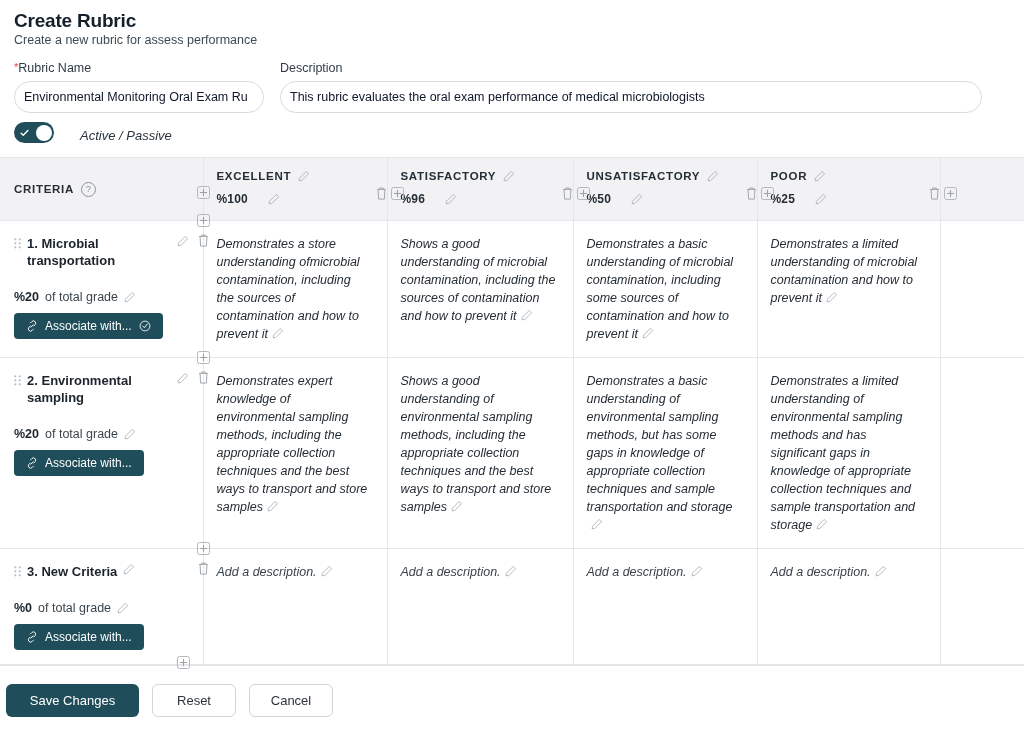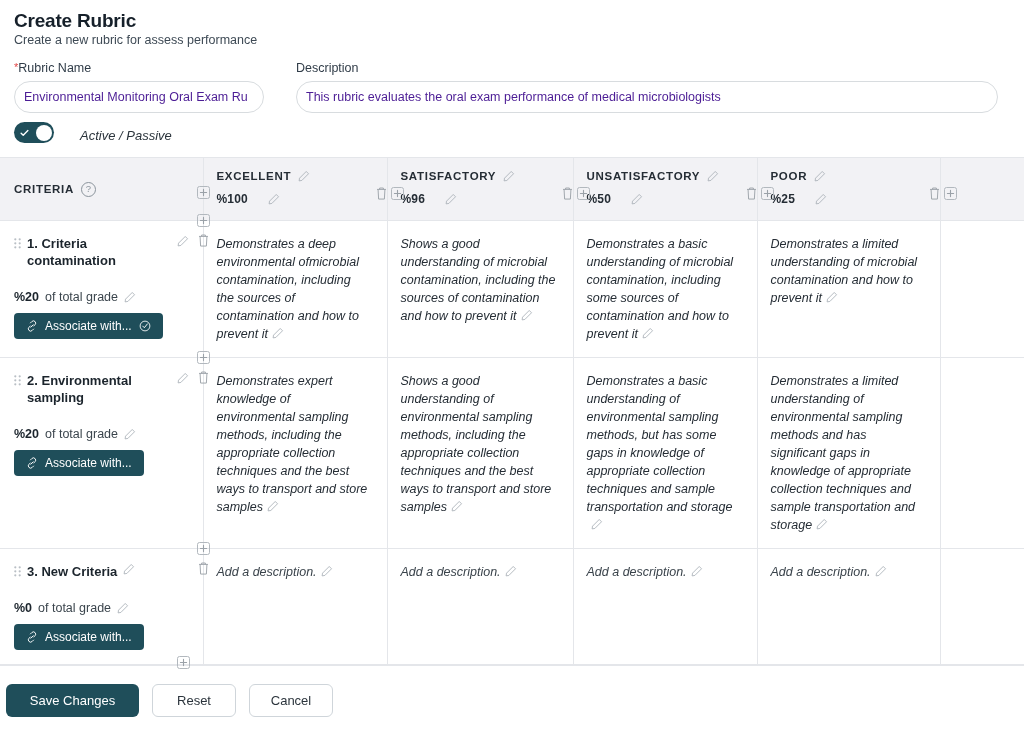--- a/index.html
+++ b/index.html
@@ -26,21 +26,21 @@
   .hdr .sub {
     margin: 0;
     font-size: 12.5px;
     color: #3e4a55;
   }
 
   .form-row {
     display: flex;
     align-items: center;
     padding: 14px 14px 0 14px;
-    gap: 32px;
+    gap: 16px;
   }
   .field-name { width: 250px; }
   .field-desc { width: 702px; }
 
   .field-label {
     font-size: 12.5px;
     color: #303c48;
     margin-bottom: 6px;
     display: block;
     white-space: nowrap;
@@ -48,21 +48,21 @@
   .req-star { color: #e04545; font-size: 11px; vertical-align: top; }
 
   .txt-input {
     width: 100%;
     height: 32px;
     border: 1px solid #d8dcdf;
     border-radius: 16px;
     background: #fff;
     font-family: "Liberation Sans", sans-serif;
     font-size: 12.5px;
-    color: #4c1d95;
+    color: #0f172a;
     padding: 0 9px;
     outline: none;
   }
   .txt-input::placeholder { color: #9aa3ab; }
 
   .toggle-row {
     display: flex;
     align-items: flex-end;
     gap: 26px;
     padding: 9px 14px 0 14px;
@@ -486,21 +486,21 @@
                 <svg class="drag-dots" viewBox="0 0 7 13">
                   <g fill="#b9bfc5">
                       <circle cx="1.3" cy="1.3" r="1.1"></circle>
                       <circle cx="5.7" cy="1.3" r="1.1"></circle>
                       <circle cx="1.3" cy="5.3" r="1.1"></circle>
                       <circle cx="5.7" cy="5.3" r="1.1"></circle>
                       <circle cx="1.3" cy="9.3" r="1.1"></circle>
                       <circle cx="5.7" cy="9.3" r="1.1"></circle>
                     </g>
                 </svg>
-                <span class="name"><span>1.</span> <span>Criteria contamination</span></span>
+                <span class="name"><span>1.</span> <span>Microbial transportation</span></span>
                 <svg class="pencil-ic" viewBox="0 0 14 14">
                     <path d="M9.6 1.7 L12.3 4.4 L4.5 12.2 L1.3 12.7 L1.8 9.5 Z" fill="none" stroke="currentColor" stroke-width="1"></path>
                   </svg>
               </div>
               <div class="crit-grade">
                 <b>%20</b>
                 <span>of total grade</span>
                 <svg class="pencil-ic" viewBox="0 0 14 14">
                     <path d="M9.6 1.7 L12.3 4.4 L4.5 12.2 L1.3 12.7 L1.8 9.5 Z" fill="none" stroke="currentColor" stroke-width="1"></path>
                   </svg>
@@ -522,21 +522,21 @@
                     <path d="M4.5 1.4 v6.2 M1.4 4.5 h6.2" stroke="currentColor" stroke-width="1.1" stroke-linecap="round"></path>
                   </svg>
               </span>
               <svg class="trash-ic" viewBox="0 0 14 16">
                   <path d="M2.2 3.6 h9.6 M5 3.6 v-1.5 h4 v1.5 M3.3 3.6 l0.6 10.4 h6.2 l0.6 -10.4" fill="none" stroke="currentColor" stroke-width="1"></path>
                 </svg>
             </div>
           </td>
           <td>
               <div class="desc-cell">
-                <div class="desc-text"><span>Demonstrates a deep environmental ofmicrobial contamination, including the sources of contamination and how to prevent it</span><svg class="pencil-ic" viewBox="0 0 14 14">
+                <div class="desc-text"><span>Demonstrates a store understanding ofmicrobial contamination, including the sources of contamination and how to prevent it</span><svg class="pencil-ic" viewBox="0 0 14 14">
                     <path d="M9.6 1.7 L12.3 4.4 L4.5 12.2 L1.3 12.7 L1.8 9.5 Z" fill="none" stroke="currentColor" stroke-width="1"></path>
                   </svg></div>
               </div>
             </td>
           <td>
               <div class="desc-cell">
                 <div class="desc-text"><span>Shows a good understanding of microbial contamination, including the sources of contamination and how to prevent it</span><svg class="pencil-ic" viewBox="0 0 14 14">
                     <path d="M9.6 1.7 L12.3 4.4 L4.5 12.2 L1.3 12.7 L1.8 9.5 Z" fill="none" stroke="currentColor" stroke-width="1"></path>
                   </svg></div>
               </div>

